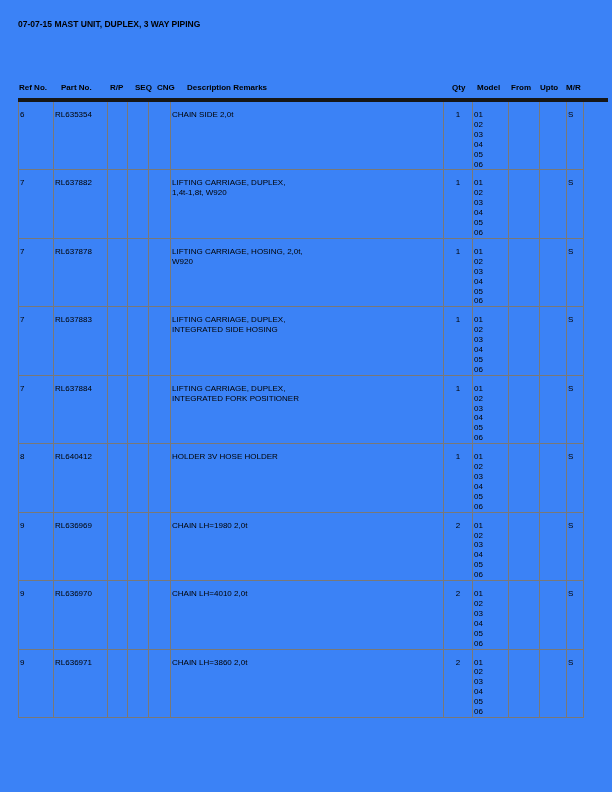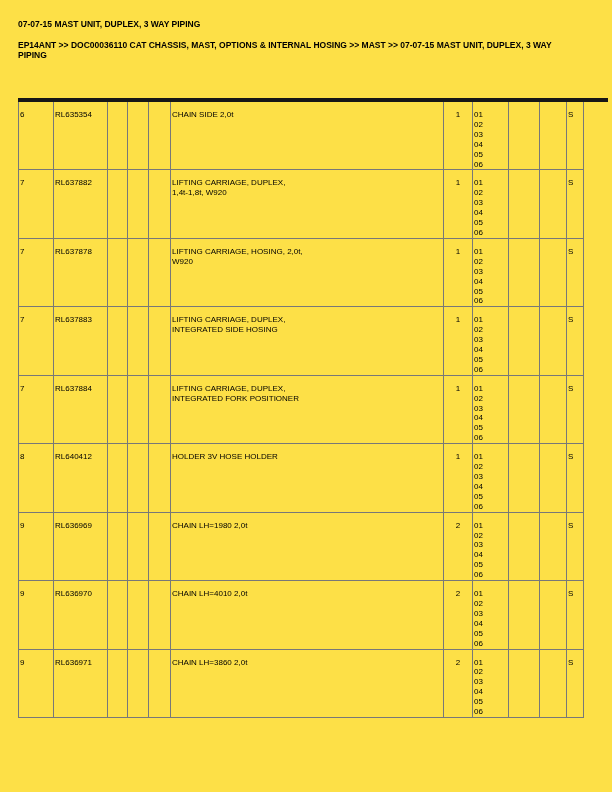--- a/index.html
+++ b/index.html
@@ -4,21 +4,21 @@
 <style>
   html, body {
     margin: 0;
     padding: 0;
     background: #ffffff;
   }
   .page {
     position: relative;
     width: 612px;
     height: 792px;
-    background: #fde047;
+    background: #3b82f6;
     overflow: hidden;
     font-family: "Liberation Sans", "DejaVu Sans", sans-serif;
     color: #000000;
   }
   .doc-title {
     position: absolute;
     left: 18px;
     top: 20px;
     font-size: 8.5px;
     font-weight: bold;
@@ -98,25 +98,34 @@
   td.c-mr    { padding-left: 4px; }
   td div { white-space: nowrap; }
 </style>
 </head>
 <body>
 
 <div class="page">
 
   <div class="doc-title">07-07-15 MAST UNIT, DUPLEX, 3 WAY PIPING</div>
 
-  <div class="breadcrumb">
-    <div>EP14ANT &gt;&gt; DOC00036110 CAT CHASSIS, MAST, OPTIONS &amp; INTERNAL HOSING &gt;&gt; MAST &gt;&gt; 07-07-15 MAST UNIT, DUPLEX, 3 WAY</div>
-    <div>PIPING</div>
+
+  <div class="header-row">
+    <span class="hc0">Ref No.</span>
+    <span class="hc1">Part No.</span>
+    <span class="hc2">R/P</span>
+    <span class="hc3">SEQ</span>
+    <span class="hc4">CNG</span>
+    <span class="hc5">Description Remarks</span>
+    <span class="hc6">Qty</span>
+    <span class="hc7">Model</span>
+    <span class="hc8">From</span>
+    <span class="hc9">Upto</span>
+    <span class="hc10">M/R</span>
   </div>
-
 
   <div class="header-rule"></div>
 
   <table class="parts">
     <colgroup>
       <col style="width:35px">
         <col style="width:54px">
         <col style="width:20px">
       <col style="width:21px">
         <col style="width:22px">

